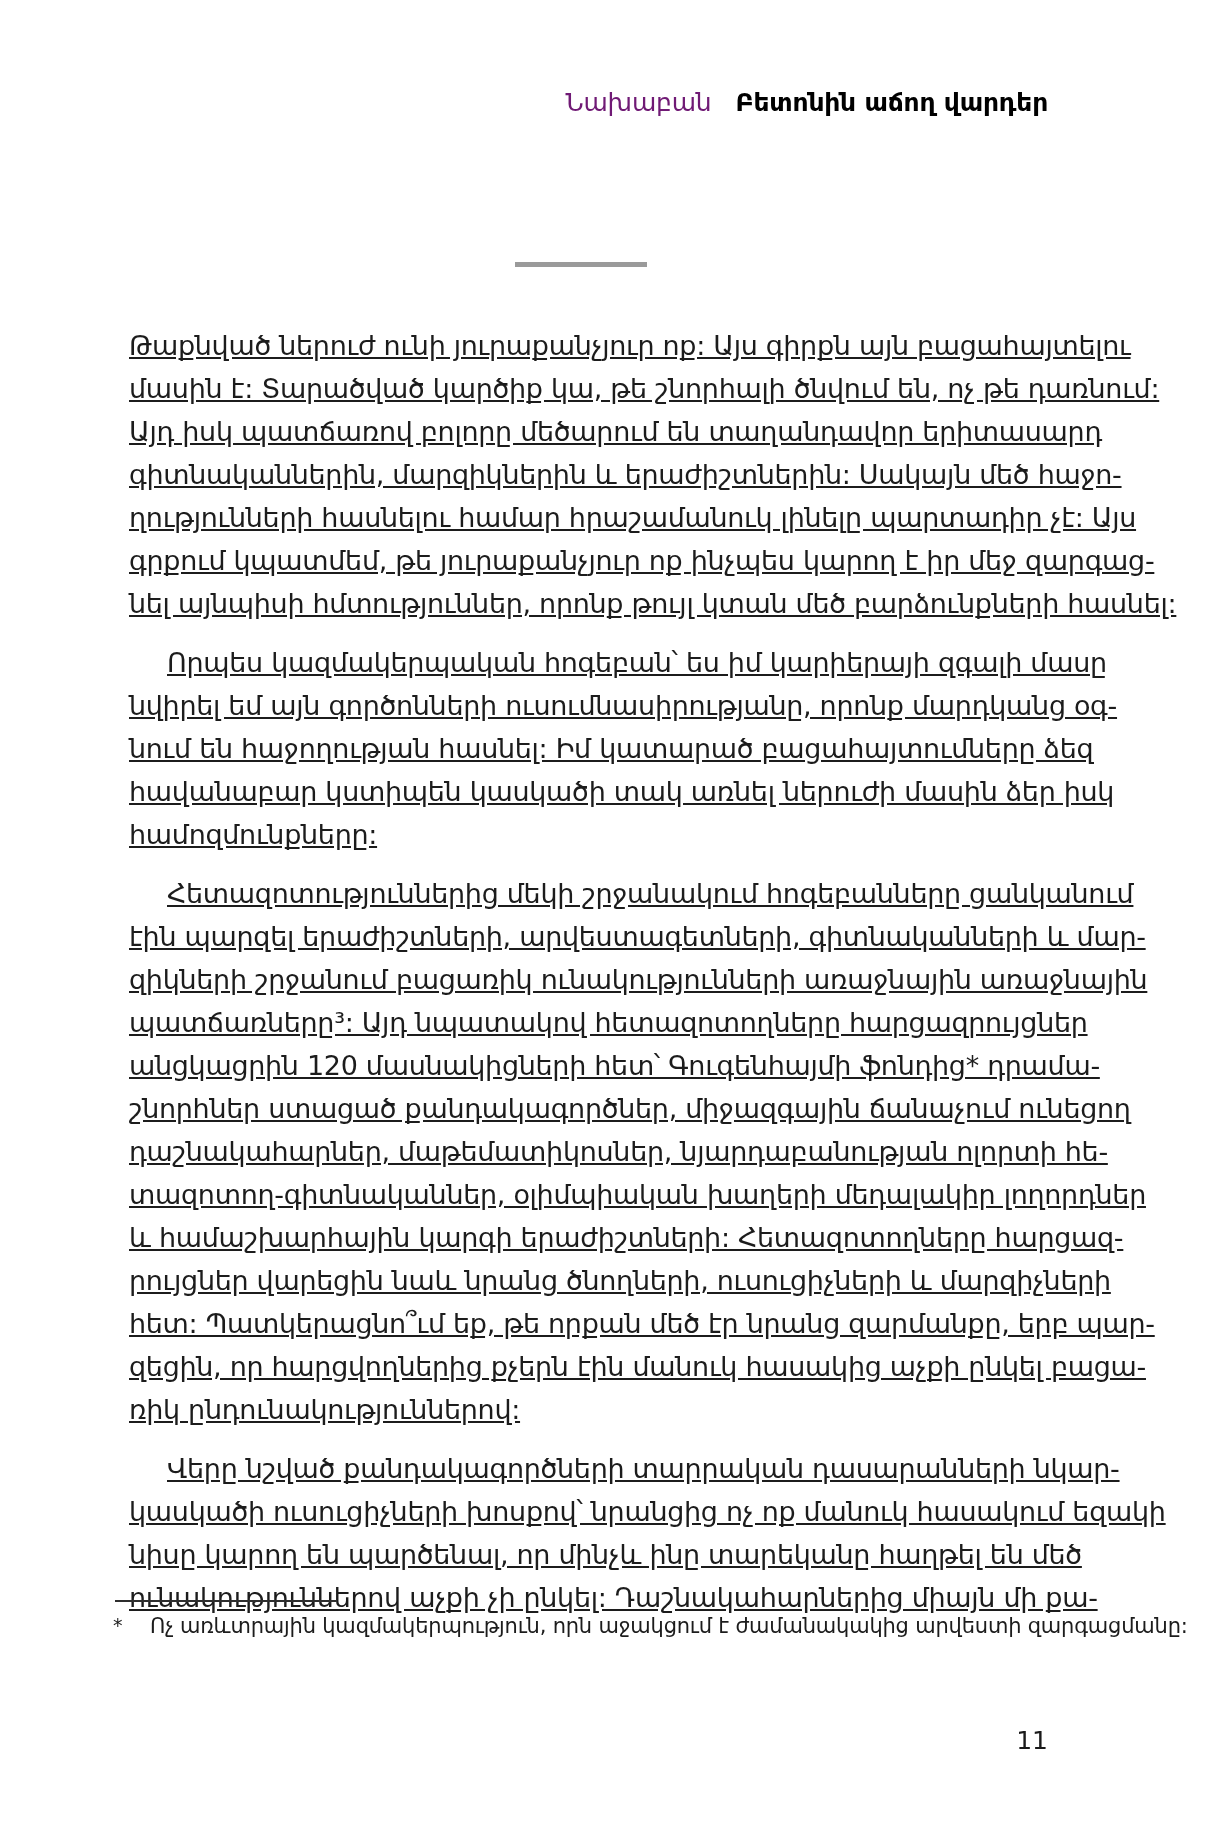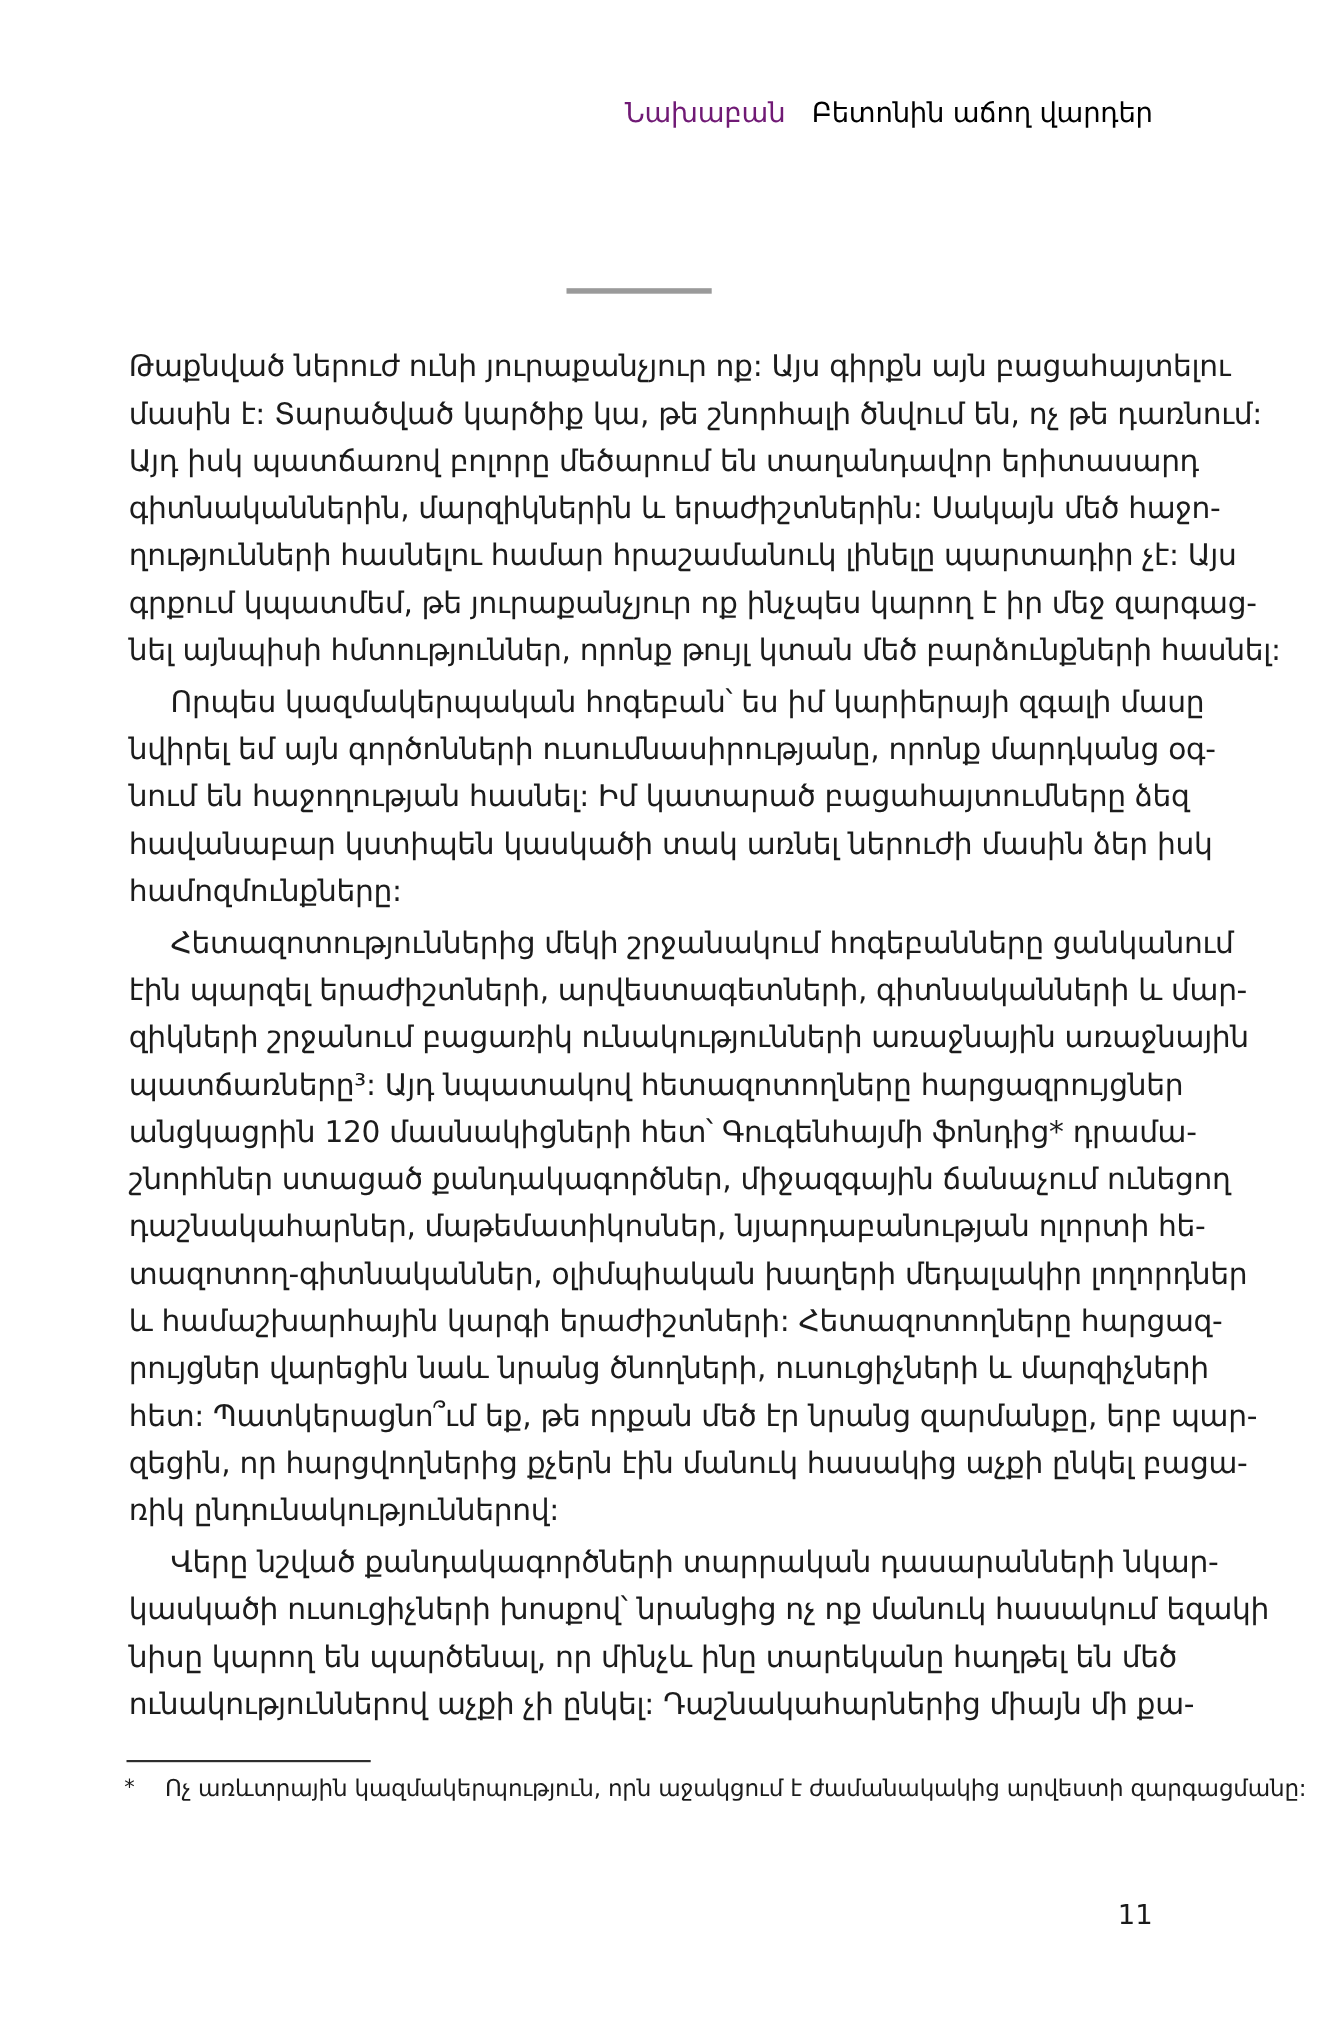--- a/index.html
+++ b/index.html
@@ -31,21 +31,21 @@
     letter-spacing: -0.2px;
     white-space: nowrap;
   }
   .running-header .section {
     color: #701a75;
     font-weight: 400;
     margin-right: 24px;
   }
   .running-header .title {
     color: #000000;
-    font-weight: 400;
+    font-weight: 700;
   }
   
   .section-divider {
     position: absolute;
     top: 262px;
     left: 515px;
     width: 132px;
     height: 5px;
     background: #9a9a9a;
   }
@@ -53,21 +53,21 @@
   .body-text {
     position: absolute;
     top: 308px;
     left: 113px;
     width: 935px;
     font-size: 27px;
     line-height: 43px;
     letter-spacing: -0.3px;
     color: #1c1c1c;
   }
-  .paragraph { margin: 4px; padding: 0; }
+  .paragraph { margin: 16px; padding: 0; text-decoration: underline; }
   .line {
     height: 43px;
     white-space: nowrap;
     text-align: justify;
     text-align-last: justify;
     overflow: visible;
   }
   .line.indent { text-indent: 38px; }
   .line.flush { text-align-last: left; }
   

